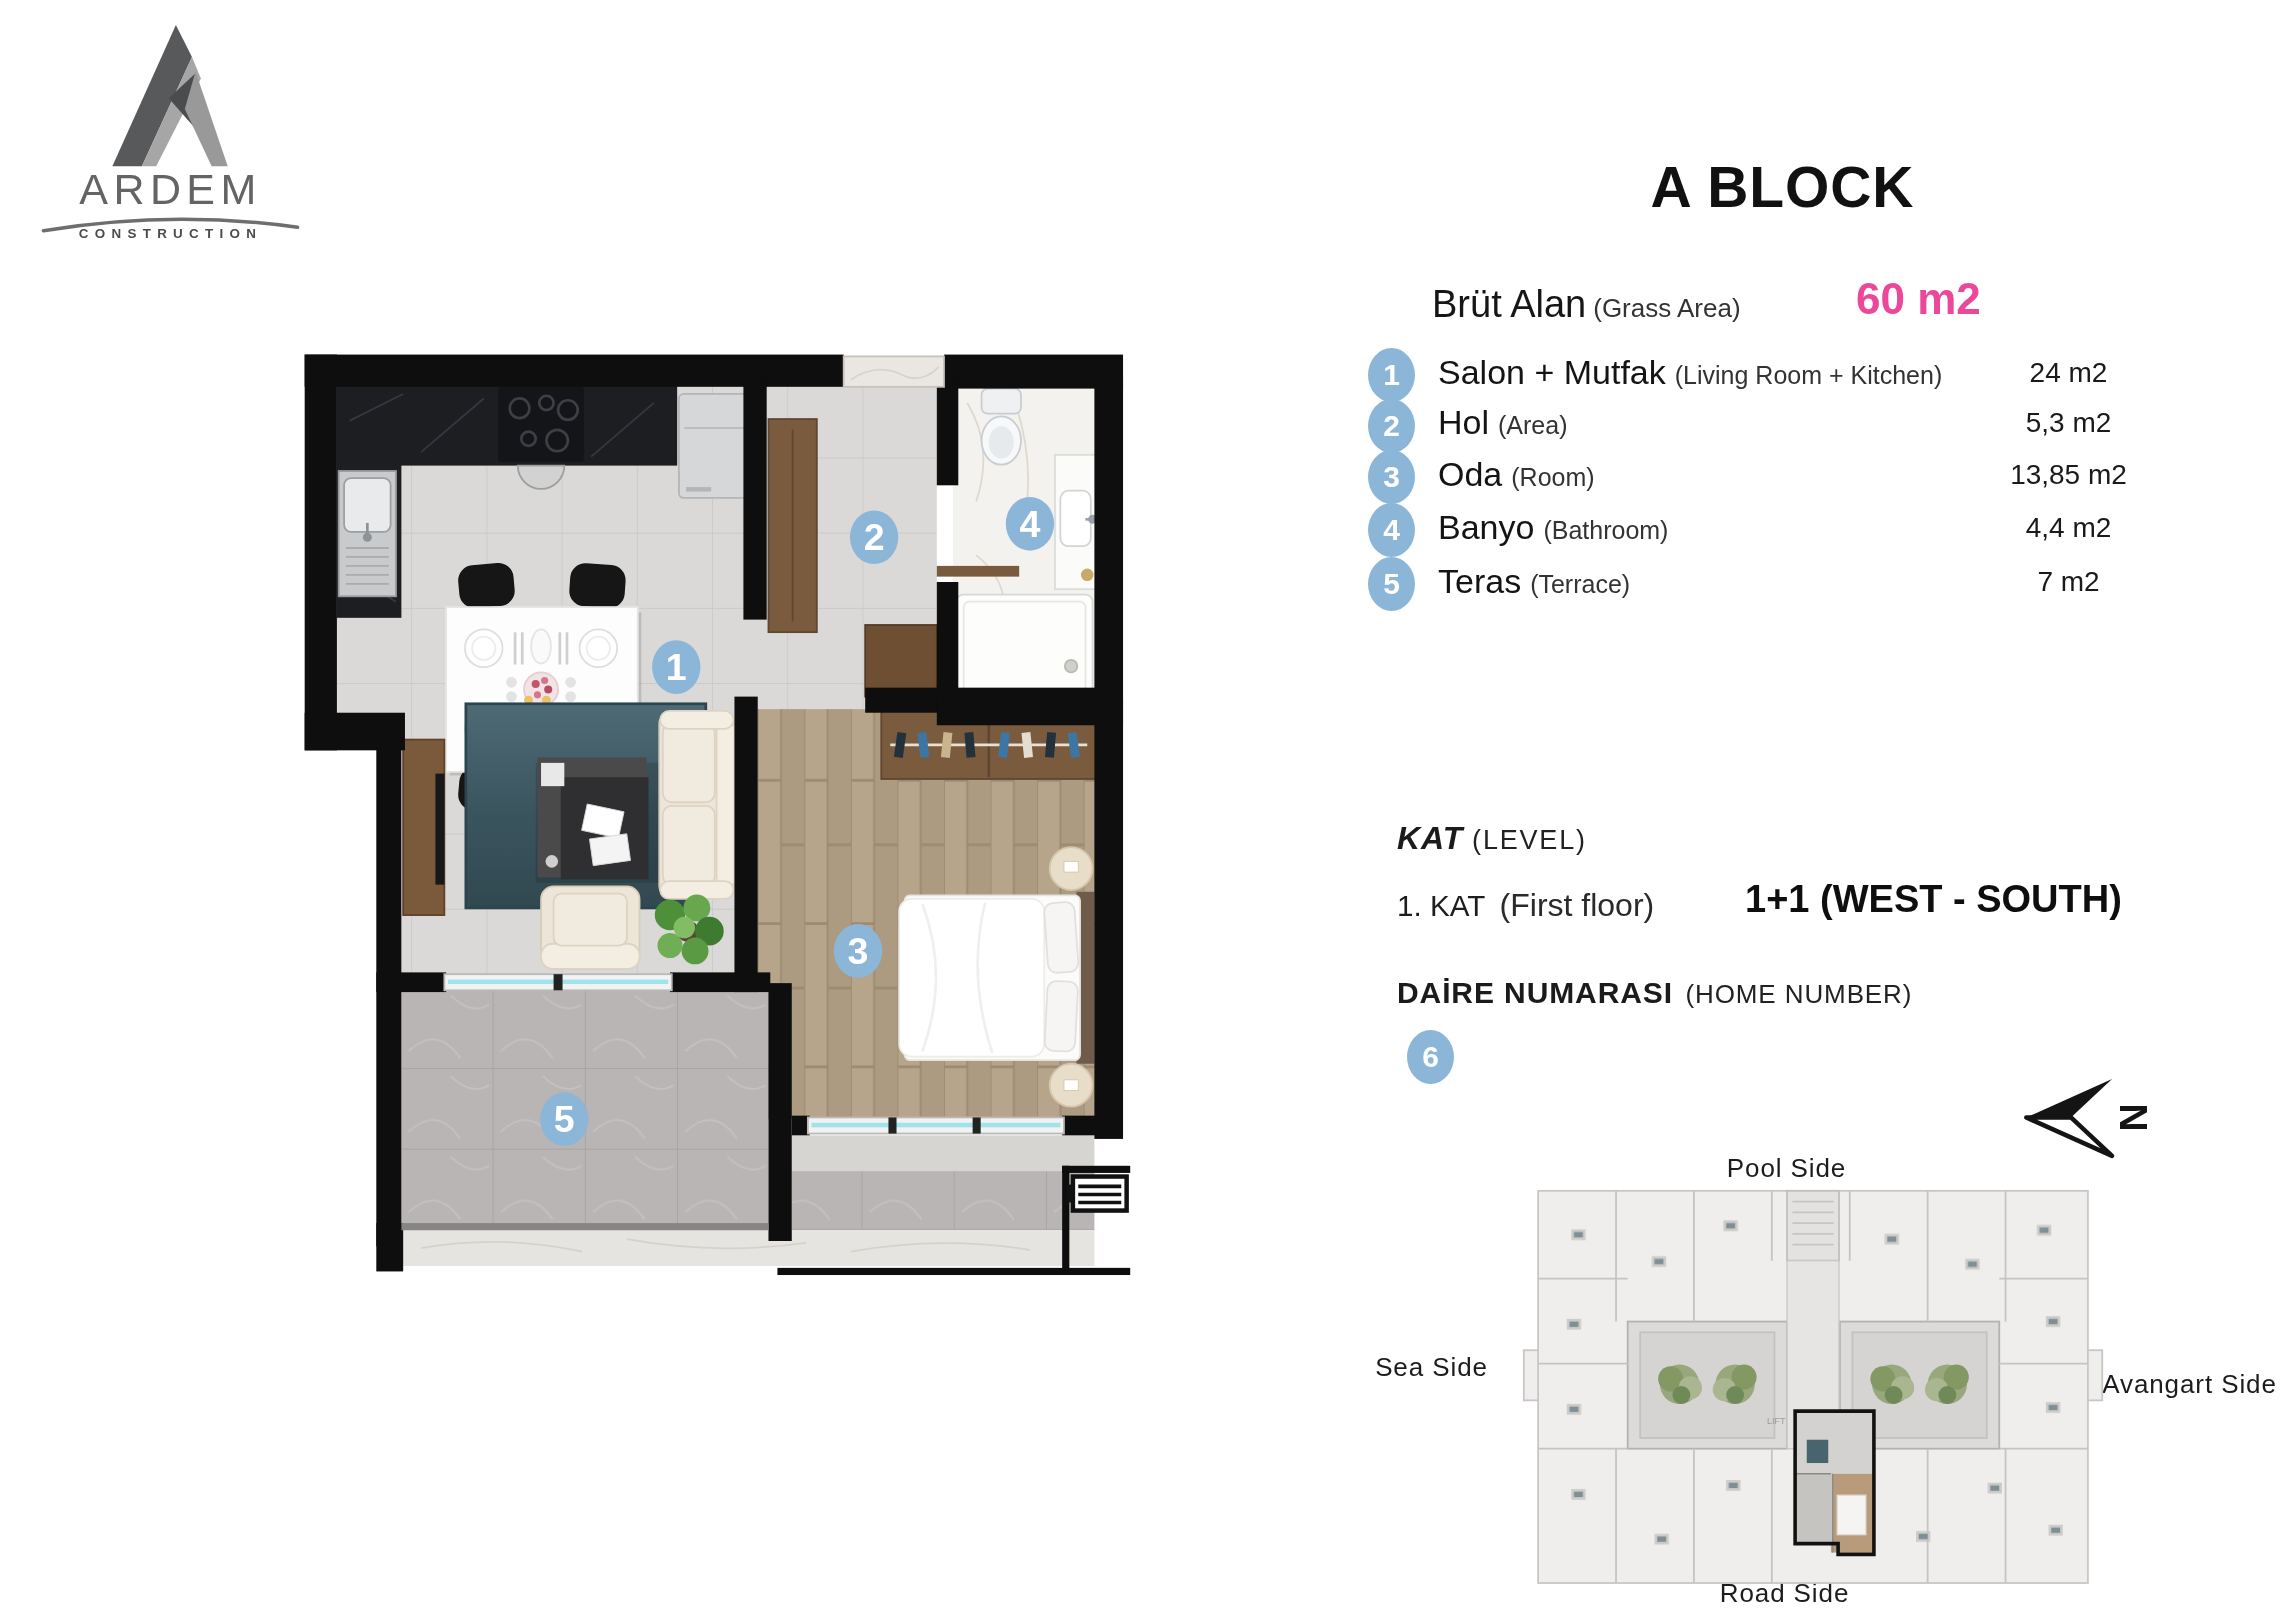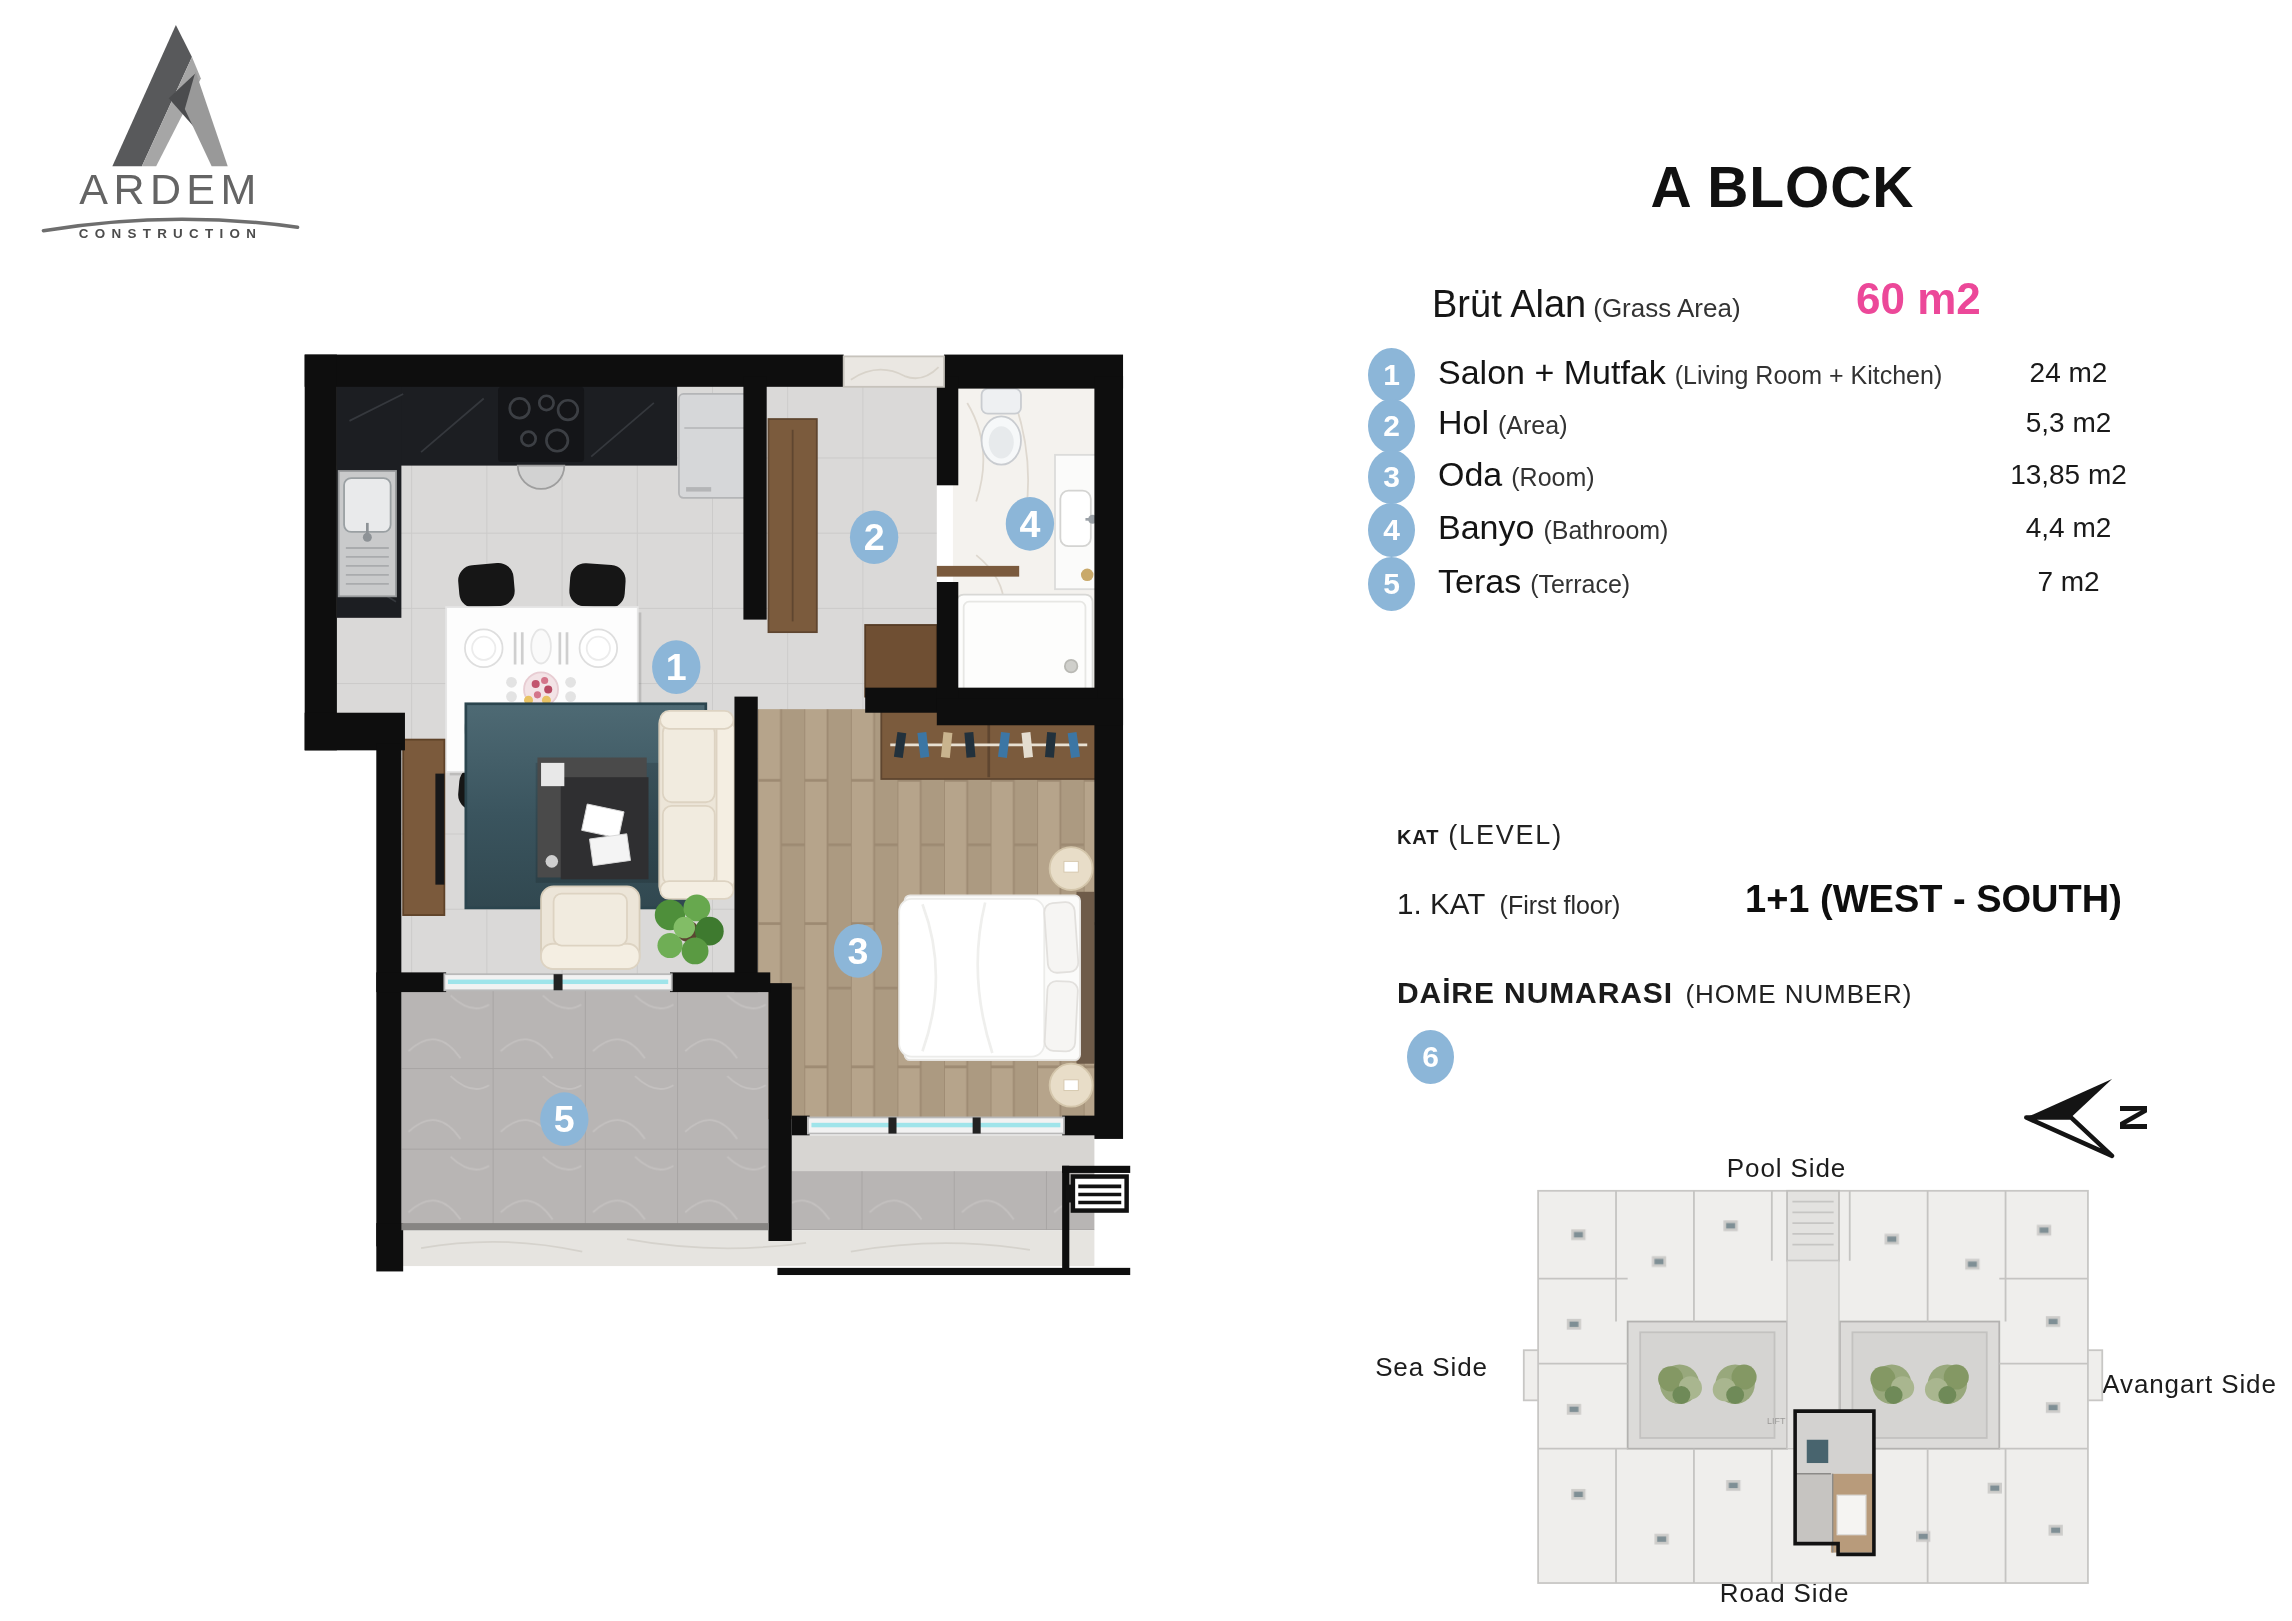--- a/index.html
+++ b/index.html
@@ -18,25 +18,25 @@
   .gross .tr{font-size:38px;color:#161616;}
   .gross .en{font-size:26px;color:#333;margin-left:7px;}
   .gross-val{left:1856px;top:274px;font-size:44px;font-weight:800;color:#ec4899;}
   .badge{width:47px;height:54px;border-radius:50%;background:#8cb6d8;color:#fff;
          display:flex;align-items:center;justify-content:center;font-size:30px;font-weight:700;}
   .room-row{left:1438px;display:flex;align-items:baseline;white-space:nowrap;}
   .room-name{font-size:34px;color:#141414;}
   .room-en{font-size:25px;color:#333;margin-left:9px;}
   .room-val{width:251px;text-align:center;font-size:28px;color:#1a1a1a;}
   .kat-title{left:1397px;top:820px;display:flex;align-items:baseline;}
-  .kat-title .tr{font-size:20px;font-weight:800;letter-spacing:0.9px;}
+  .kat-title .tr{font-size:32px;font-weight:800;letter-spacing:0.9px;font-style:italic;}
   .kat-title .en{font-size:27px;letter-spacing:1.8px;margin-left:9px;color:#222;}
   .kat-row{left:1397px;top:887px;display:flex;align-items:baseline;}
   .kat-row .tr{font-size:29.6px;color:#1d1d1d;}
-  .kat-row .en{font-size:25px;margin-left:14.3px;color:#2a2a2a;}
+  .kat-row .en{font-size:32px;margin-left:14.3px;color:#2a2a2a;}
   .plan-type{left:1745px;top:878px;font-size:38px;font-weight:800;color:#0e0e0e;}
   .daire{left:1397px;top:976px;display:flex;align-items:baseline;}
   .daire .tr{font-size:30px;font-weight:800;letter-spacing:0.9px;}
   .daire .en{font-size:26px;letter-spacing:0.9px;margin-left:12.5px;color:#222;}
   .home-badge{left:1407px;top:1030px;}
   
   .side-label{width:269px;text-align:center;font-size:26px;color:#1c1c1c;letter-spacing:0.9px;}
 </style>
 </head>
 <body>

